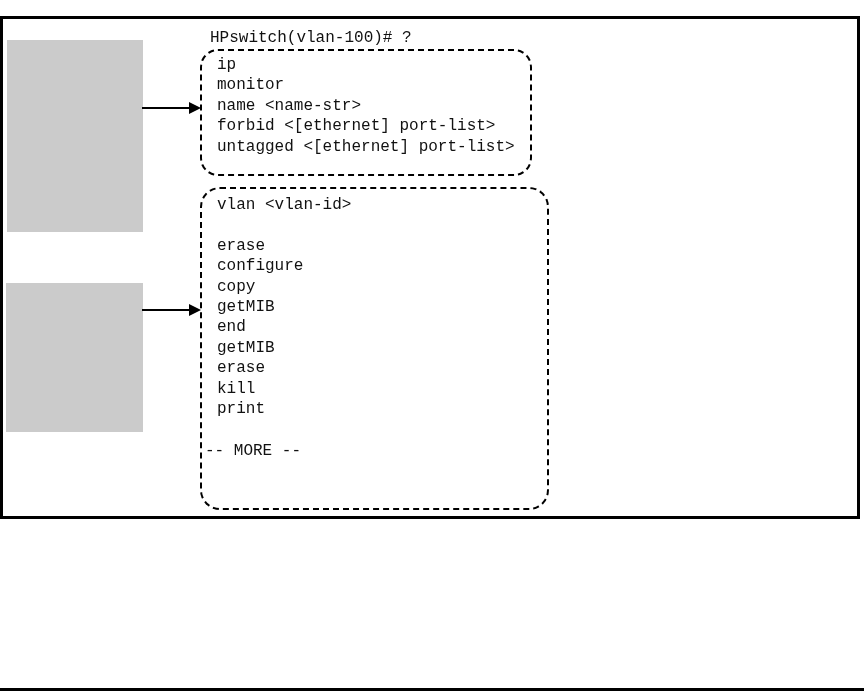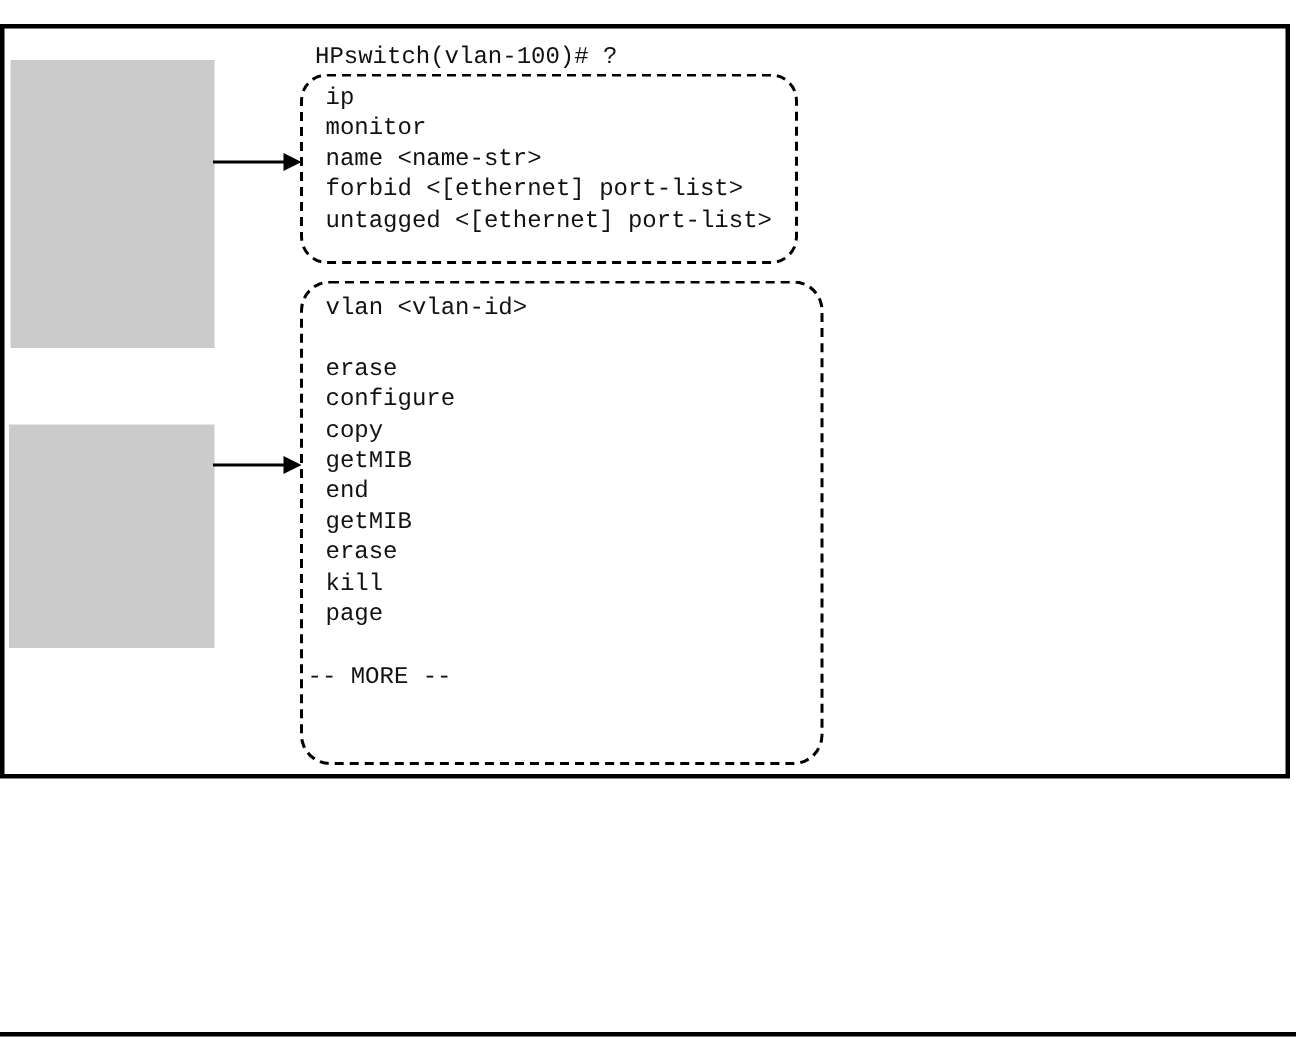--- a/index.html
+++ b/index.html
@@ -117,19 +117,19 @@
     <div class="cmd-line">vlan &lt;vlan-id&gt;</div>
     <div class="cmd-line"></div>
     <div class="cmd-line">erase</div>
     <div class="cmd-line">configure</div>
     <div class="cmd-line">copy</div>
     <div class="cmd-line">getMIB</div>
     <div class="cmd-line">end</div>
     <div class="cmd-line">getMIB</div>
     <div class="cmd-line">erase</div>
     <div class="cmd-line">kill</div>
-    <div class="cmd-line">page</div>
+    <div class="cmd-line">print</div>
     <div class="cmd-line more-line">-- MORE --</div>
   </div>
 
 </div>
 
 <div class="bottom-rule"></div>
 
 </body></html>

